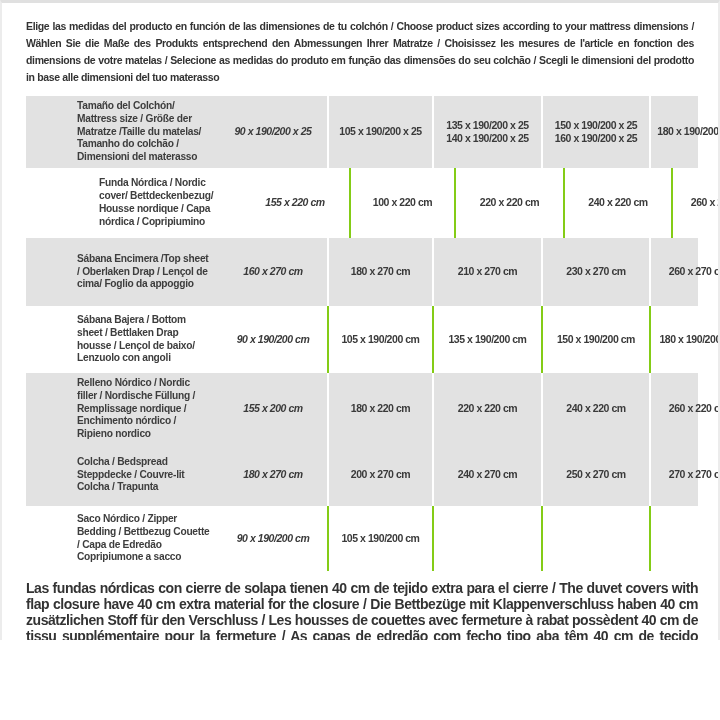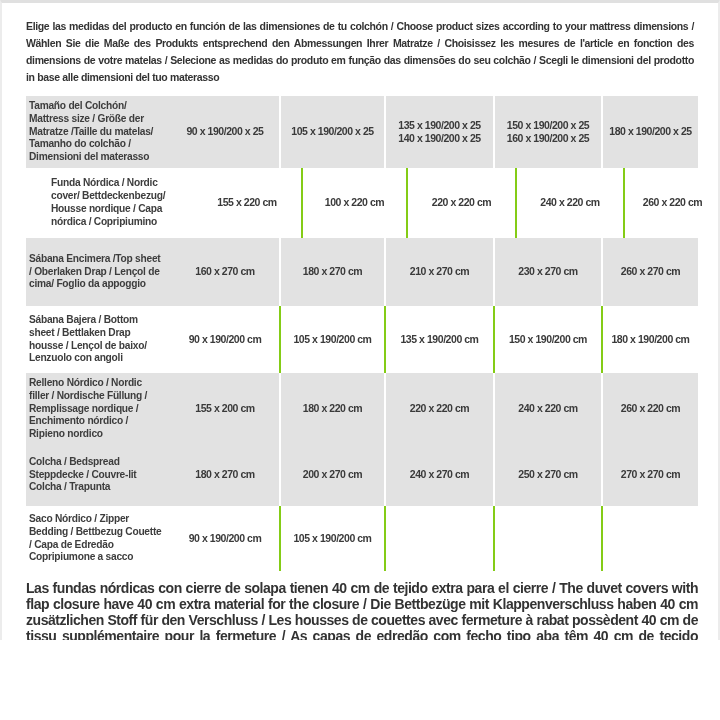--- a/index.html
+++ b/index.html
@@ -25,34 +25,35 @@
     color:#333;
   }
   .size-table{
     margin:10px 0 0 24px;
     width:672px;
   }
   .trow{
     display:grid;
     grid-template-columns:145px 108px 105px 109px 108px 97px;
     align-items:stretch;
+    padding-left:48px;
   }
   .trow:nth-of-type(1){height:72px;}
   .trow:nth-of-type(2){height:70px;margin-left:22px;}
   .trow:nth-of-type(3){height:68px;}
   .trow:nth-of-type(4){height:67px;}
   .trow:nth-of-type(5){height:71px;}
   .trow:nth-of-type(6){height:62px;}
   .trow:nth-of-type(7){height:65px;}
   .trow:nth-of-type(8){height:70px;}
   .trow.grey{background:#e2e2e2;}
   .trow.grey .val{border-left:2px solid #ffffff;}
   .trow.white{background:#ffffff;}
   .trow.white .val{border-left:2px solid #84cc16;}
-  .trow .val.first{border-left:none !important;}
+  .trow .val.first{border-left:none !important;font-style:italic;}
   .cell{
     display:flex;
     align-items:center;
     box-sizing:border-box;
   }
   .cell.label{
     justify-content:flex-start;
     padding:4px 8px 4px 3px;
     font-size:10.2px;
     font-weight:700;

